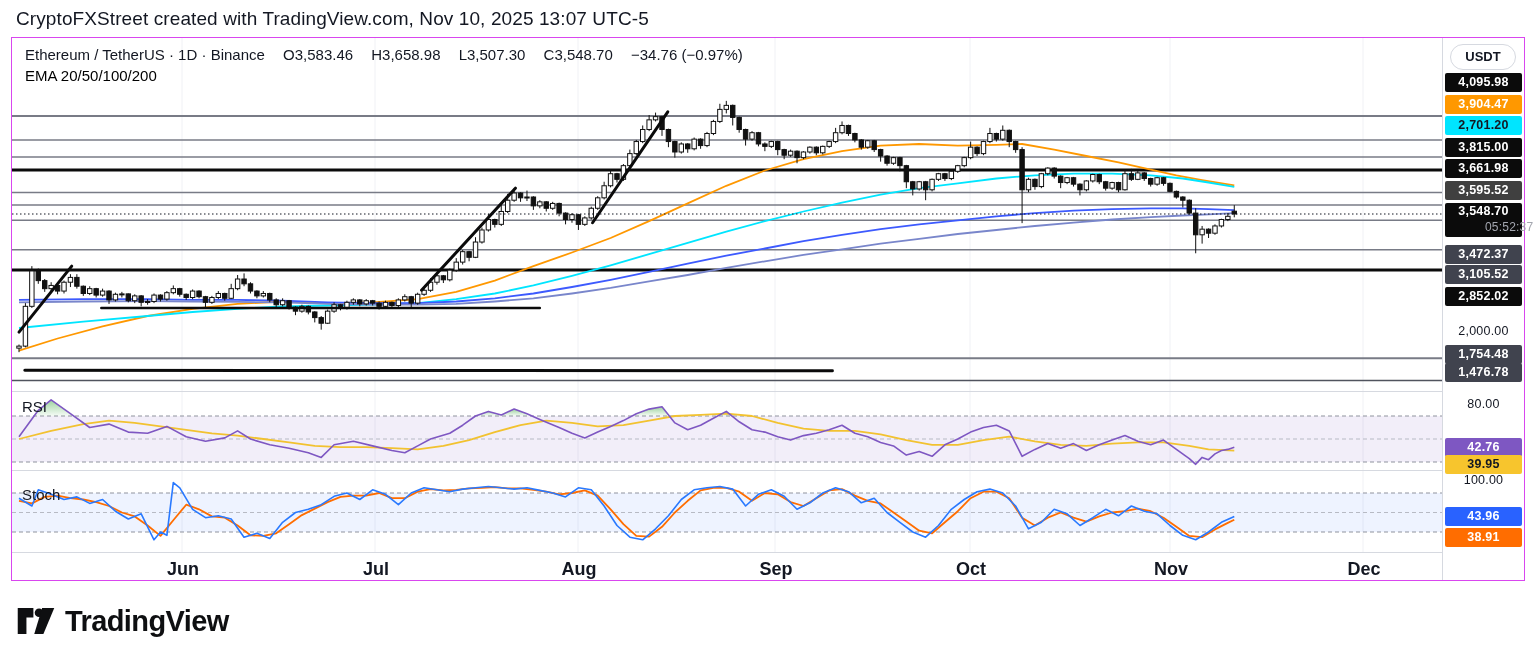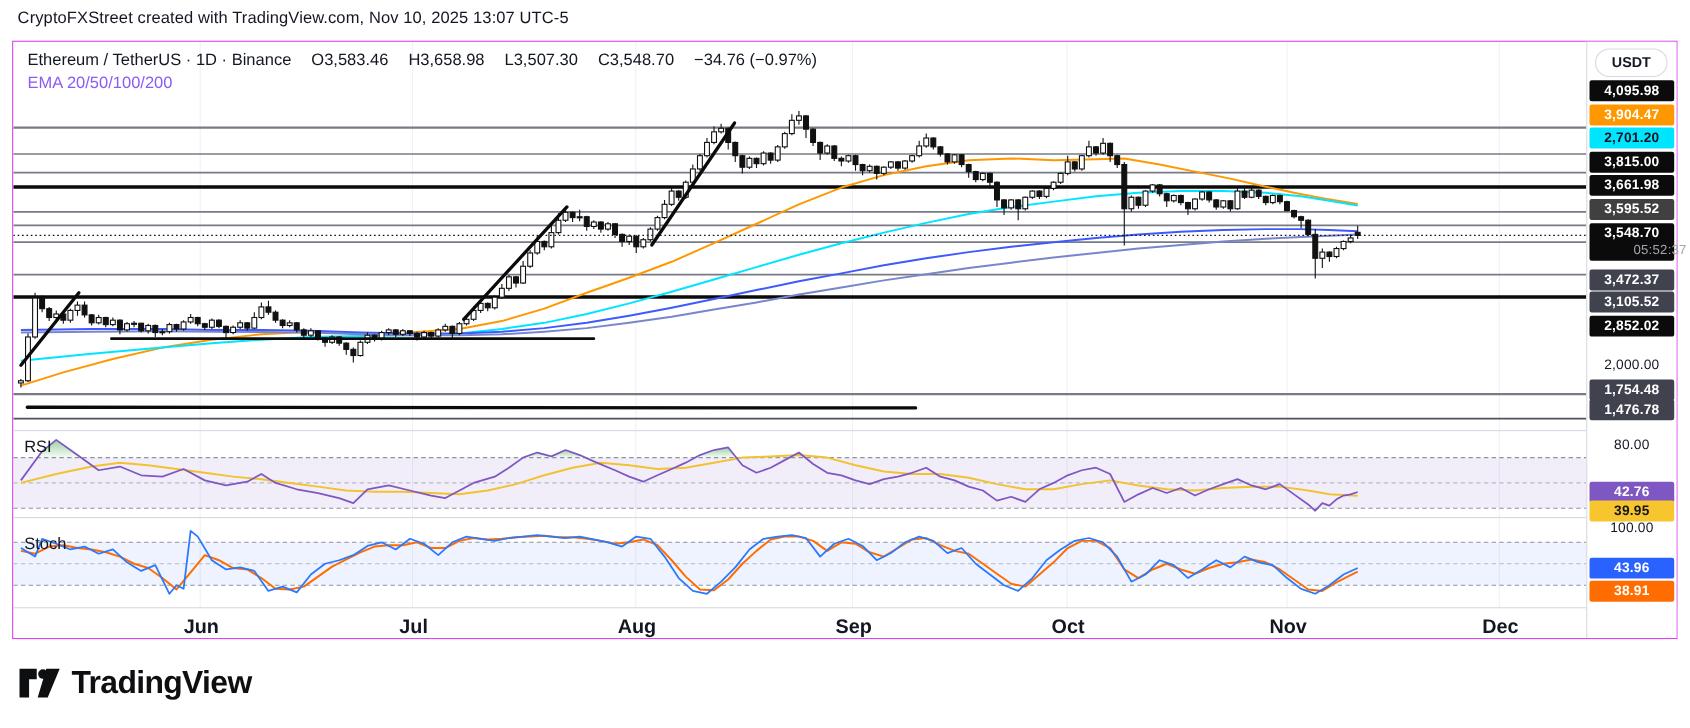--- a/index.html
+++ b/index.html
@@ -1,24 +1,24 @@
 <!DOCTYPE html>
 <html><head>
 <meta charset="utf-8">
 <style>
   * { margin:0; padding:0; box-sizing:border-box; }
   body { background:#fff; font-family:"Liberation Sans", sans-serif; }
   .page { position:relative; width:1536px; height:662px; background:#fff; overflow:hidden; }
-  .credit { position:absolute; left:16px; top:8px; font-size:15px; color:#131722; letter-spacing:.1px; }
+  .credit { position:absolute; left:16px; top:8px; font-size:19px; color:#131722; letter-spacing:.1px; }
   .panel { position:absolute; left:11px; top:37px; width:1514px; height:544px; border:1px solid #d946ef; background:#fff; }
   .plot-wrap { position:absolute; left:0; top:0; width:1430px; height:542px; }
   svg#plot { position:absolute; left:0; top:0; }
   .legend { position:absolute; left:13px; top:8px; font-size:15px; color:#131722; font-weight:500; z-index:5; white-space:nowrap; }
   .legend .v { margin-left:14px; }
-  .legend2 { position:absolute; left:13px; top:29px; font-size:15px; color:#8b5cf6; font-weight:500; z-index:5; }
+  .legend2 { position:absolute; left:13px; top:29px; font-size:15px; color:#000000; font-weight:500; z-index:5; }
   .pane-label { position:absolute; left:10px; font-size:15px; color:#131722; font-weight:500; z-index:5; }
   .sep { position:absolute; left:0; width:1512px; height:1px; background:#d6d9e0; z-index:4; }
   .axis { position:absolute; left:1430px; top:0; width:82px; height:542px; border-left:1px solid #d6d9e0; background:#fff; z-index:6; }
   .usdt-btn { position:absolute; left:7px; top:6px; width:66px; height:26px; border:1px solid #d6d9e0; border-radius:13px;
               font-size:13px; font-weight:600; color:#131722; text-align:center; line-height:24px; background:#fff; cursor:pointer; }
   .plabel { position:absolute; left:2px; right:2px; height:19px; border-radius:2px; font-size:12.5px; font-weight:600;
             text-align:center; line-height:19px; letter-spacing:.2px; }
   .plabel.with-sub { height:34px; line-height:17px; }
   .plabel .sub { display:block; font-size:12px; font-weight:500; line-height:15px; }
   .plabel.plain { background:transparent !important; font-weight:500; }

